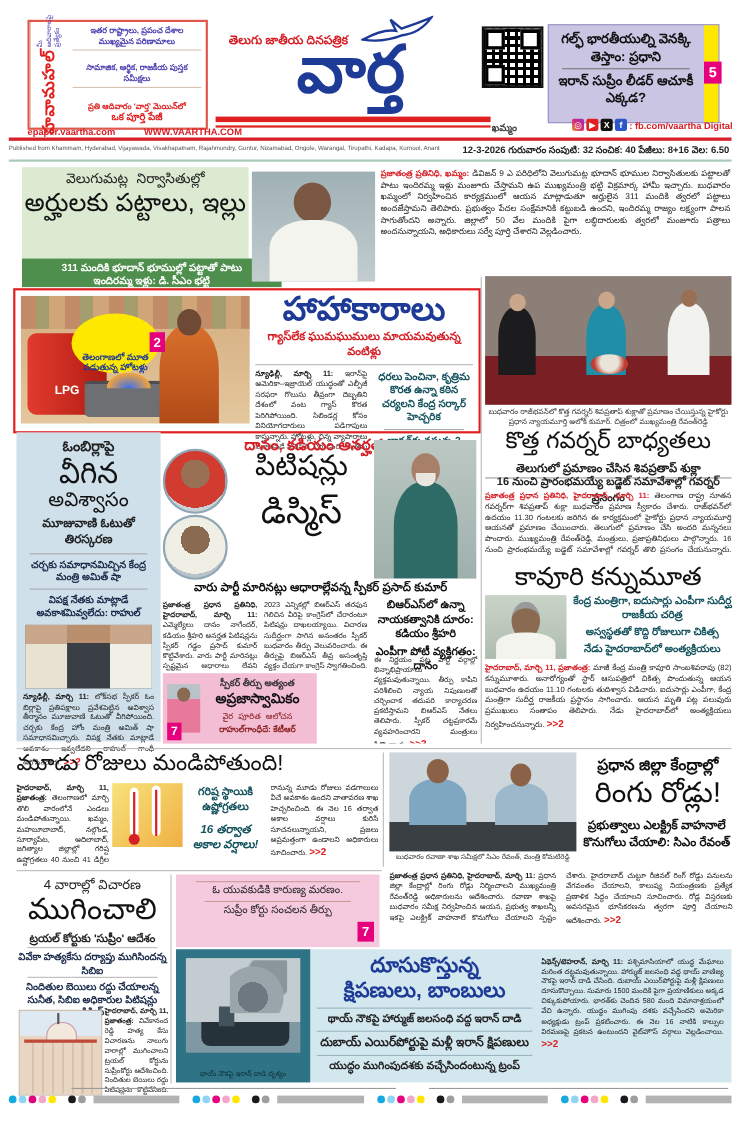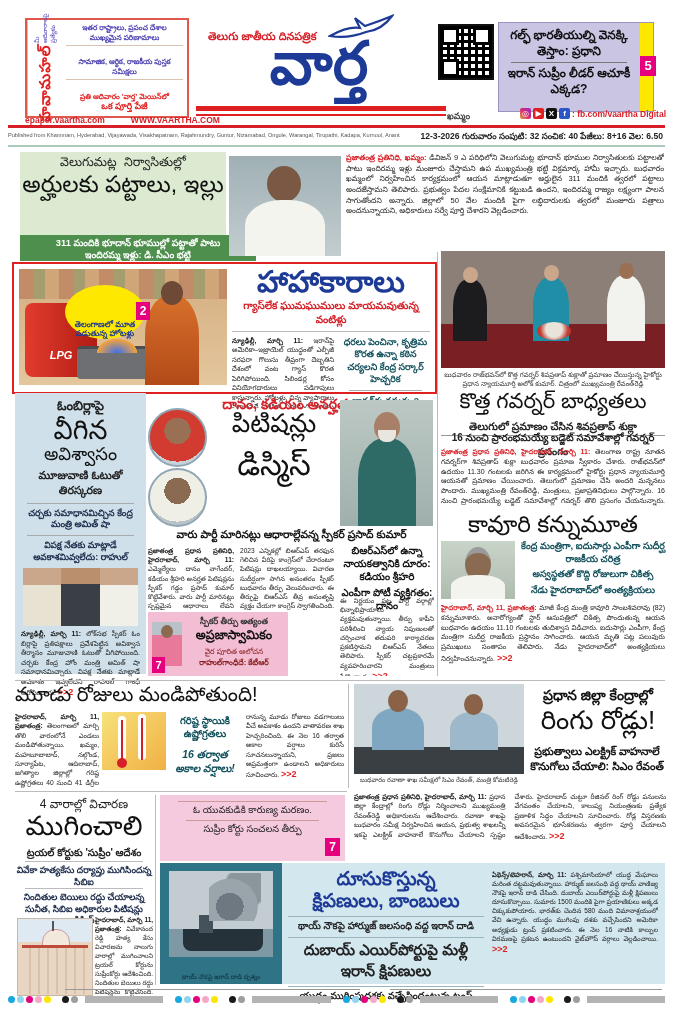--- a/index.html
+++ b/index.html
@@ -122,21 +122,21 @@
     <div class="ph-torso" style="left:16px;top:44px;width:80px;height:56px;background:#f4f4ee;"></div>
   </div>
   <div class="body abs" style="left:346px;top:153px;width:318px;height:106px;font-size:7.6px;">
     <span class="dl red">ప్రజాతంత్ర ప్రతినిధి, ఖమ్మం:</span>
     <span>డివిజన్ 9 ఎ పరిధిలోని వెలుగుమట్ల భూదాన్ భూముల నిర్వాసితులకు పట్టాలతో పాటు ఇందిరమ్మ ఇళ్లు మంజూరు చేస్తామని ఉప ముఖ్యమంత్రి భట్టి విక్రమార్క హామీ ఇచ్చారు. బుధవారం ఖమ్మంలో నిర్వహించిన కార్యక్రమంలో ఆయన మాట్లాడుతూ అర్హులైన 311 మందికి త్వరలో పట్టాలు అందజేస్తామని తెలిపారు. ప్రభుత్వం పేదల సంక్షేమానికి కట్టుబడి ఉందని, ఇందిరమ్మ రాజ్యం లక్ష్యంగా పాలన సాగుతోందని అన్నారు. జిల్లాలో 50 వేల మందికి పైగా లబ్ధిదారులకు త్వరలో మంజూరు పత్రాలు అందనున్నాయని, అధికారులు సర్వే పూర్తి చేశారని వెల్లడించారు.</span>
   </div>
 
   <div class="abs" style="left:12px;top:262px;width:421px;height:128px;border:2.5px solid #e02020;">
     <div class="photo" style="left:5px;top:5px;width:208px;height:116px;background:linear-gradient(180deg,#d9b489 0 30%,#e4c79d);">
       <div style="position:absolute;left:0;top:0;width:100%;height:30px;background:repeating-linear-gradient(90deg,#b06b4e 0 14px,#7c8a5a 14px 26px,#c89a6c 26px 40px);opacity:.55;"></div>
-      <div style="position:absolute;left:6px;bottom:8px;width:72px;height:74px;background:linear-gradient(90deg,#e23b2e,#b01c12);border-radius:8px;font-style:italic;">
+      <div style="position:absolute;left:6px;bottom:8px;width:72px;height:74px;background:linear-gradient(90deg,#e23b2e,#b01c12);border-radius:8px;">
         <div class="c b" style="color:#fff;font-size:11px;margin-top:46px;">LPG</div>
       </div>
       <div style="position:absolute;left:58px;bottom:6px;width:112px;height:30px;background:#6d6f72;border-radius:4px;border-top:3px solid #4b4d50;"></div>
       <div style="position:absolute;left:78px;bottom:32px;width:40px;height:14px;background:radial-gradient(ellipse at 50% 100%,#3b6ff0,#f3a33a 70%,transparent 72%);"></div>
       <div class="ph-torso" style="right:28px;top:26px;width:54px;height:90px;background:linear-gradient(180deg,#d8702c,#b24a18);"></div>
       <div class="ph-head" style="right:44px;top:12px;width:22px;height:24px;background:#6e4a36;"></div>
       <div style="position:absolute;left:46px;top:16px;width:80px;height:54px;background:#ffe800;border-radius:50%;display:flex;align-items:flex-end;justify-content:center;text-align:center;">
         <span class="b navy" style="font-size:8px;line-height:1.2;">తెలంగాణలో మూత పడుతున్న హోటళ్లు</span>
         <span style="position:absolute;right:-5px;top:17px;width:14px;height:18px;background:#e6007e;color:#fff;font-weight:bold;font-size:12px;line-height:18px;text-align:center;">2</span>
       </div>
@@ -236,21 +236,21 @@
     <span>2023 ఎన్నికల్లో బిఆర్ఎస్ తరఫున గెలిచిన వీరిపై కాంగ్రెస్‌లో చేరారంటూ పిటిషన్లు దాఖలయ్యాయి. విచారణ సుదీర్ఘంగా సాగిన అనంతరం స్పీకర్ బుధవారం తీర్పు వెలువరించారు. ఈ తీర్పుపై బిఆర్ఎస్ తీవ్ర అసంతృప్తి వ్యక్తం చేయగా కాంగ్రెస్ స్వాగతించింది.</span>
   </div>
   <div class="abs" style="left:148px;top:612px;width:140px;height:64px;background:#f3bdd4;">
     <div class="photo" style="left:4px;top:10px;width:30px;height:44px;background:linear-gradient(180deg,#b9c2c8 0 30%,#e8799a 30%);">
       <div class="ph-head" style="left:9px;top:3px;width:12px;height:13px;background:#8a6b52;"></div>
     </div>
     <div style="position:absolute;left:4px;bottom:3px;width:13px;height:16px;background:#e6007e;color:#fff;font-weight:bold;font-size:11px;text-align:center;line-height:16px;">7</div>
     <div class="c" style="position:absolute;left:36px;top:4px;width:100px;">
       <div class="b" style="font-size:8.4px;color:#333;">స్పీకర్ తీర్పు అత్యంత</div>
       <div class="b" style="font-size:12.5px;color:#111;">అప్రజాస్వామికం</div>
-      <div style="font-size:7.6px;color:#8a2020;margin-top:2px;">వైర పూరిత ఆలోచన</div>
+      <div style="font-size:7.6px;color:#8a2020;margin-top:2px;font-family:Liberation Mono, monospace;">వైర పూరిత ఆలోచన</div>
       <div class="b" style="font-size:7.6px;color:#8a2020;">రాహుల్‌గాంధీదే: కేటీఆర్</div>
     </div>
   </div>
   <div class="abs c" style="left:340px;top:544px;width:94px;">
     <div class="b" style="font-size:10px;color:#111;line-height:1.3;">బిఆర్ఎస్‌లో ఉన్నా నాయకత్వానికి దూరం: కడియం శ్రీహరి</div>
     <div class="b" style="font-size:10px;color:#111;line-height:1.3;margin-top:3px;">ఎంపీగా పోటీ వ్యక్తిగతం: దానం</div>
   </div>
   <div class="body abs" style="left:340px;top:596px;width:94px;height:80px;font-size:6.6px;">
     <span>ఈ నిర్ణయం పట్ల పార్టీ వర్గాల్లో భిన్నాభిప్రాయాలు వ్యక్తమవుతున్నాయి. తీర్పు కాపీని పరిశీలించి న్యాయ నిపుణులతో చర్చించాక తదుపరి కార్యాచరణ ప్రకటిస్తామని బిఆర్ఎస్ నేతలు తెలిపారు. స్పీకర్ చట్టప్రకారమే వ్యవహరించారని మంత్రులు పేర్కొన్నారు.</span>
     <span class="jump">&gt;&gt;2</span>
@@ -328,21 +328,21 @@
         <div style="position:absolute;left:14px;bottom:6px;width:80px;height:22px;background:#26323a;border-radius:0 0 8px 8px;"></div>
         <div style="position:absolute;left:30px;bottom:24px;width:14px;height:18px;background:#44525c;"></div>
         <div style="position:absolute;left:40px;top:2px;width:52px;height:48px;background:radial-gradient(circle at 40% 70%,#6d7880 0 30%,#9aa5ab 30% 60%,transparent 62%),radial-gradient(circle at 70% 30%,#8b969c 0 40%,transparent 45%);"></div>
       </div>
       <div class="cap" style="position:absolute;left:4px;bottom:3px;width:114px;color:#0e2f38;font-size:6.4px;">థాయ్ నౌకపై ఇరాన్ దాడి దృశ్యం</div>
     </div>
     <div class="c abs" style="left:128px;top:5px;width:196px;">
       <div class="b navy" style="font-size:19px;line-height:1.15;">దూసుకొస్తున్న</div>
       <div class="b navy" style="font-size:19px;line-height:1.15;">క్షిపణులు, బాంబులు</div>
       <div class="b" style="font-size:9.8px;color:#222;border-top:1px solid #9bb5bf;margin-top:4px;padding-top:3px;">థాయ్ నౌకపై హార్ముజ్ జలసంధి వద్ద ఇరాన్ దాడి</div>
-      <div class="b" style="font-size:15px;color:#222;border-top:1px solid #9bb5bf;margin-top:3px;padding-top:3px;">దుబాయ్ ఎయిర్‌పోర్టుపై మళ్లీ ఇరాన్ క్షిపణులు</div>
+      <div class="b" style="font-size:11px;color:#222;border-top:1px solid #9bb5bf;margin-top:3px;padding-top:3px;">దుబాయ్ ఎయిర్‌పోర్టుపై మళ్లీ ఇరాన్ క్షిపణులు</div>
       <div class="b" style="font-size:9.8px;color:#222;border-top:1px solid #9bb5bf;margin-top:3px;padding-top:3px;">యుద్ధం ముగింపుదశకు వచ్చేసిందంటున్న ట్రంప్</div>
     </div>
     <div class="body abs" style="left:332px;top:7px;width:166px;height:108px;font-size:6.5px;">
       <span class="dl">ఏథెన్స్/టెహరాన్, మార్చి 11:</span>
       <span>పశ్చిమాసియాలో యుద్ధ మేఘాలు మరింత దట్టమవుతున్నాయి. హార్ముజ్ జలసంధి వద్ద థాయ్ వాణిజ్య నౌకపై ఇరాన్ దాడి చేసింది. దుబాయ్ ఎయిర్‌పోర్టుపై మళ్లీ క్షిపణులు దూసుకొచ్చాయి. సుమారు 1500 మందికి పైగా ప్రయాణికులు అక్కడ చిక్కుకుపోయారు. భారత్‌కు చెందిన 580 మంది విమానాశ్రయంలో వేచి ఉన్నారు. యుద్ధం ముగింపు దశకు వచ్చేసిందని అమెరికా అధ్యక్షుడు ట్రంప్ ప్రకటించారు. ఈ నెల 16 నాటికి కాల్పుల విరమణపై ప్రకటన ఉంటుందని వైట్‌హౌస్ వర్గాలు వెల్లడించాయి.</span>
       <span class="jump">&gt;&gt;2</span>
     </div>
   </div>
 
   <div class="hline" style="left:65px;top:989px;width:295px;background:#999;"></div>

